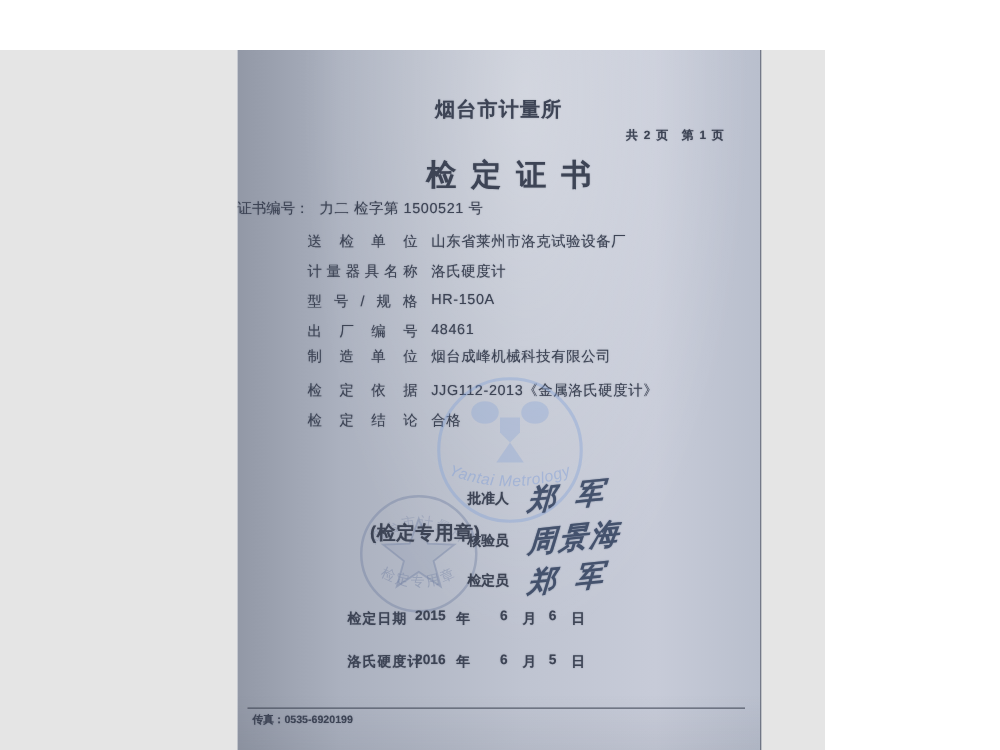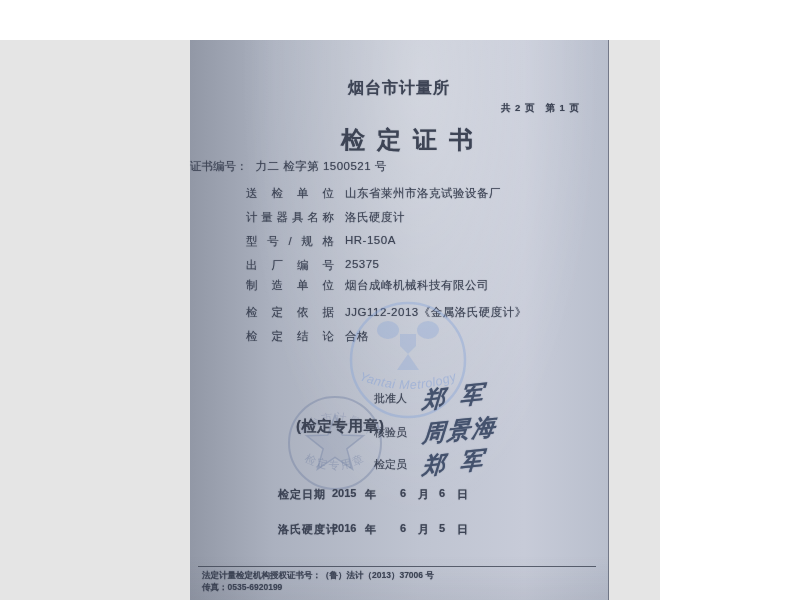--- a/index.html
+++ b/index.html
@@ -44,21 +44,21 @@
   .r1{top:146px}.r2{top:170px}.r3{top:194px}.r4{top:218px}.r5{top:238px}.r6{top:265px}.r7{top:289px}
   
   .watermark{position:absolute;left:148px;top:250px;width:140px;height:140px;pointer-events:none;}
   
   .stamp{position:absolute;left:90px;top:348px;width:110px;height:110px;pointer-events:none;}
   .stamp-printed{
     position:absolute;left:106px;top:377px;font-size:15px;font-weight:700;letter-spacing:0.5px;
   }
   .sig-row{position:absolute;left:184px;height:26px;white-space:nowrap;}
   .s1{top:345px}.s2{top:379px}.s3{top:411px}
-  .sig-label{font-size:11px;font-weight:400;vertical-align:top;display:inline-block;margin-top:6px;}
+  .sig-label{font-size:11px;font-weight:700;vertical-align:top;display:inline-block;margin-top:6px;}
   .sig-name{
     position:absolute;left:48px;top:-4px;
     font-size:23px;font-weight:700;font-style:italic;
     color:#33425f;opacity:0.88;
     transform:rotate(-6deg) skewX(-10deg);
     text-shadow:0 0 1.2px rgba(51,66,99,0.65);
   }
   .sig-wide{letter-spacing:15px;}
   .sig-normal{letter-spacing:2px;}
   .date-row{position:absolute;left:88px;width:210px;height:14px;font-size:11px;font-weight:600;}
@@ -78,21 +78,21 @@
   <div class="paper">
 
     <div class="institute ink">烟台市计量所</div>
     <div class="page-info ink"><span>共 2 页</span><span class="sep"></span><span>第 1 页</span></div>
     <div class="cert-title ink">检定证书</div>
     <div class="cert-no ink"><span>证书编号：</span><span class="val">力二 检字第 1500521 号</span></div>
 
     <div class="field-row r1 ink"><span class="f-label">送检单位</span><span class="f-value">山东省莱州市洛克试验设备厂</span></div>
     <div class="field-row r2 ink"><span class="f-label">计量器具名称</span><span class="f-value">洛氏硬度计</span></div>
     <div class="field-row r3 ink"><span class="f-label">型号/规格</span><span class="f-value">HR-150A</span></div>
-    <div class="field-row r4 ink"><span class="f-label">出厂编号</span><span class="f-value">25375</span></div>
+    <div class="field-row r4 ink"><span class="f-label">出厂编号</span><span class="f-value">48461</span></div>
     <div class="field-row r5 ink"><span class="f-label">制造单位</span><span class="f-value">烟台成峰机械科技有限公司</span></div>
     <div class="field-row r6 ink"><span class="f-label">检定依据</span><span class="f-value">JJG112-2013《金属洛氏硬度计》</span></div>
     <div class="field-row r7 ink"><span class="f-label">检定结论</span><span class="f-value">合格</span></div>
 
     <svg class="watermark" viewBox="0 0 140 140" width="140" height="140">
       <defs>
           <path id="wmArc" d="M 12 86 Q 70 112 128 86" fill="none"></path>
         </defs>
       <circle cx="70" cy="70" r="57" fill="none" stroke="rgba(126,158,216,0.36)" stroke-width="2.5"></circle>
       <ellipse cx="50" cy="40" rx="11" ry="9" fill="rgba(126,158,216,0.30)"></ellipse>
@@ -138,18 +138,17 @@
       <span class="dp1">2016</span>
       <span class="dp2">年</span>
       <span class="dp3">6</span>
       <span class="dp4">月</span>
       <span class="dp5">5</span>
       <span class="dp6">日</span>
     </div>
 
     <div class="foot-rule"></div>
     <div class="foot-col foot-left ink">
-      <div>法定计量检定机构授权证书号：（鲁）法计（2013）37006 号</div>
       <div>传真：0535-6920199</div>
     </div>
 
   </div>
 </div>
 
 </body></html>

